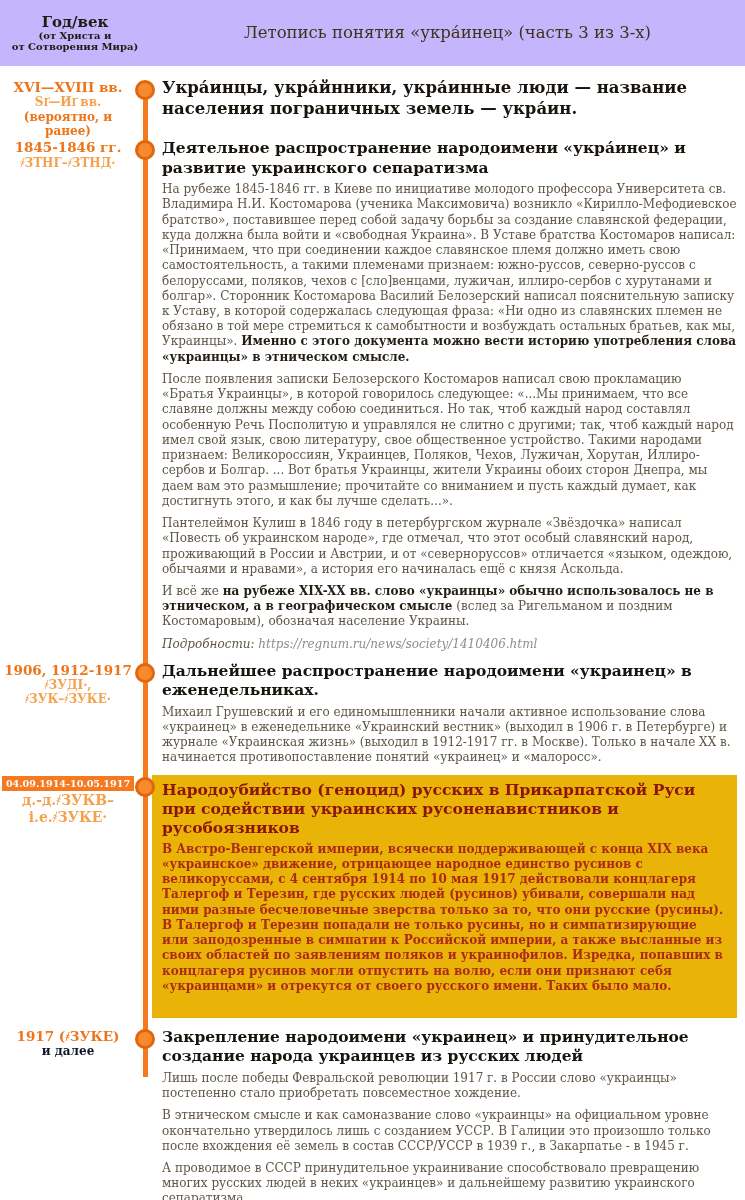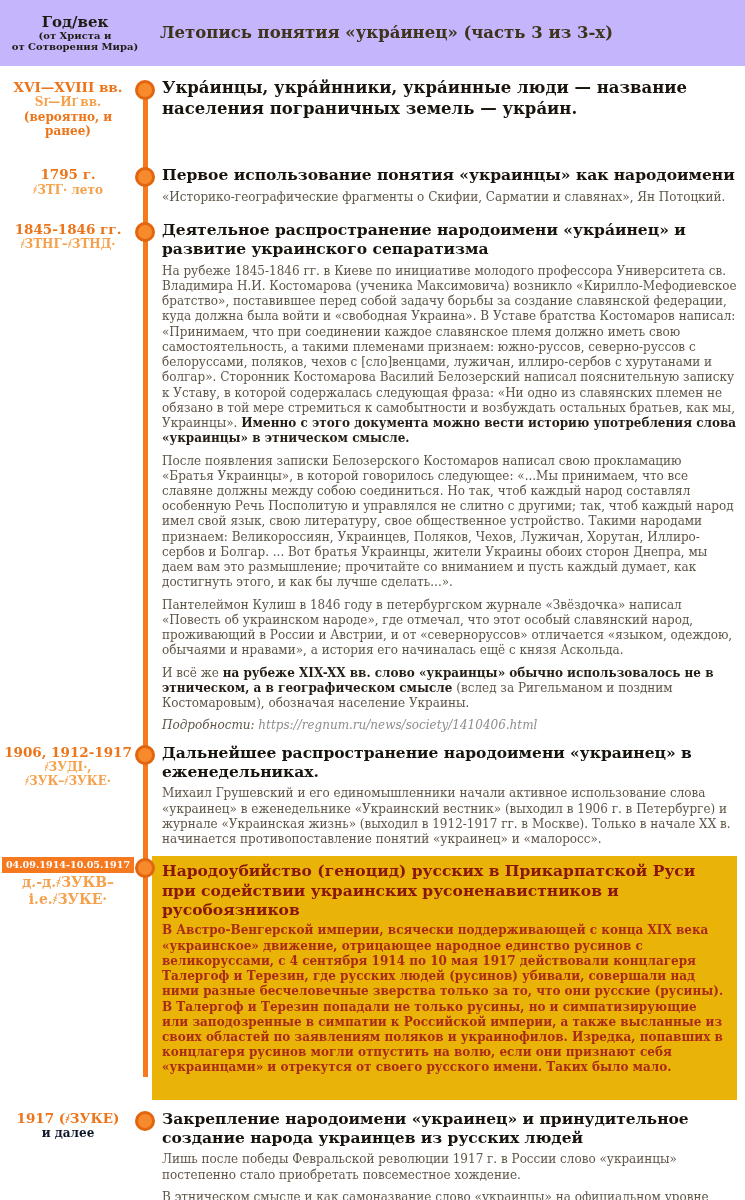--- a/index.html
+++ b/index.html
@@ -5,21 +5,21 @@
   html,body{margin:0;padding:0;background:#fff;}
   .page{
     width:745px;height:1200px;overflow:hidden;background:#fff;
     font-family:"DejaVu Serif", serif;position:relative;
   }
   
   .hdr{display:flex;align-items:center;background:#c4b5fd;height:66px;}
   .hdr-left{width:150px;flex-shrink:0;text-align:center;line-height:1.1;}
   .era-main{font-weight:bold;font-size:15px;color:#201b11;}
   .era-sub{font-weight:bold;font-size:10px;color:#201b11;}
-  .hdr-title{flex:1;text-align:left;font-weight:bold;font-size:16.5px;color:#3c3318;padding:0 10px;line-height:1.2;}
+  .hdr-title{flex:1;text-align:center;font-weight:normal;font-size:16.5px;color:#3c3318;padding:0 10px;line-height:1.2;}
   
   .tl{position:relative;padding-top:12px;}
   .tl-line{position:absolute;left:143px;width:5px;top:90px;height:960px;background:#f4791f;}
   .entry{display:flex;position:relative;margin-bottom:12px;}
   .dot{
     position:absolute;left:135px;top:2px;width:14px;height:14px;border-radius:50%;
     background:#f68a2c;border:3px solid #e2660d;box-sizing:content-box;z-index:2;
   }
   .date-col{width:136px;flex-shrink:0;box-sizing:border-box;padding:1px 4px 0;text-align:center;line-height:1.2;}
   .date-main{font-weight:bold;font-size:13.5px;color:#ed7418;}
@@ -36,21 +36,21 @@
   b.dk{color:#241e15;}
   .src{font-size:11.3px;color:#6b6152;}
   .link-line{font-size:11.3px;color:#8d8d8d;font-style:italic;}
   .url{color:#8d8d8d;text-decoration:none;}
   
   .e5 .content{padding-left:16px;}
   .pink{background:#eab308;padding:5px 10px 24px;}
   .pink h2{color:#8a150c;margin-bottom:4px;}
   .pink p{color:#aa2a18;font-weight:bold;margin:0;}
   
-  .e1{margin-bottom:27px;}
+  .e1{margin-bottom:0;}
   .e2{margin-bottom:15px;}
   .e3{margin-bottom:9px;}
   .e4{margin-bottom:9px;}
   .e5{margin-bottom:9px;}
   .e6{margin-bottom:0;}
 </style>
 </head>
 <body>
 
 <div class="page">
@@ -72,31 +72,20 @@
       <div class="date-col">
         <div class="date-main">XVI—XVIII вв.</div>
         <div class="date-slav">ЅІ҃—ИІ҃ вв.</div>
         <div class="date-note">(вероятно, и ранее)</div>
       </div>
       <div class="content">
         <h2 class="big">Укра́инцы, укра́йнники, укра́инные люди — название населения пограничных земель — укра́ин.</h2>
       </div>
     </section>
 
-    <section class="entry e2">
-      <span class="dot"></span>
-      <div class="date-col">
-        <div class="date-main">1795 г.</div>
-        <div class="date-slav">҂ЗТГ· лето</div>
-      </div>
-      <div class="content">
-        <h2>Первое использование понятия «украинцы» как народоимени</h2>
-        <p class="src">«Историко-географические фрагменты о Скифии, Сарматии и славянах», Ян Потоцкий.</p>
-      </div>
-    </section>
 
     <section class="entry e3">
       <span class="dot"></span>
       <div class="date-col">
         <div class="date-main">1845-1846 гг.</div>
         <div class="date-slav">҂ЗТНГ–҂ЗТНД·</div>
       </div>
       <div class="content">
         <h2>Деятельное распространение народоимени «укра́инец» и развитие украинского сепаратизма</h2>
         <p><span>На рубеже 1845-1846 гг. в Киеве по инициативе молодого профессора Университета св. Владимира Н.И. Костомарова (ученика Максимовича) возникло «Кирилло-Мефодиевское братство», поставившее перед собой задачу борьбы за создание славянской федерации, куда должна была войти и «свободная Украина». В Уставе братства Костомаров написал: «Принимаем, что при соединении каждое славянское племя должно иметь свою самостоятельность, а такими племенами признаем: южно-руссов, северно-руссов с белоруссами, поляков, чехов с [сло]венцами, лужичан, иллиро-сербов с хурутанами и болгар». Сторонник Костомарова Василий Белозерский написал пояснительную записку к Уставу, в которой содержалась следующая фраза: «Ни одно из славянских племен не обязано в той мере стремиться к самобытности и возбуждать остальных братьев, как мы, Украинцы».</span>

